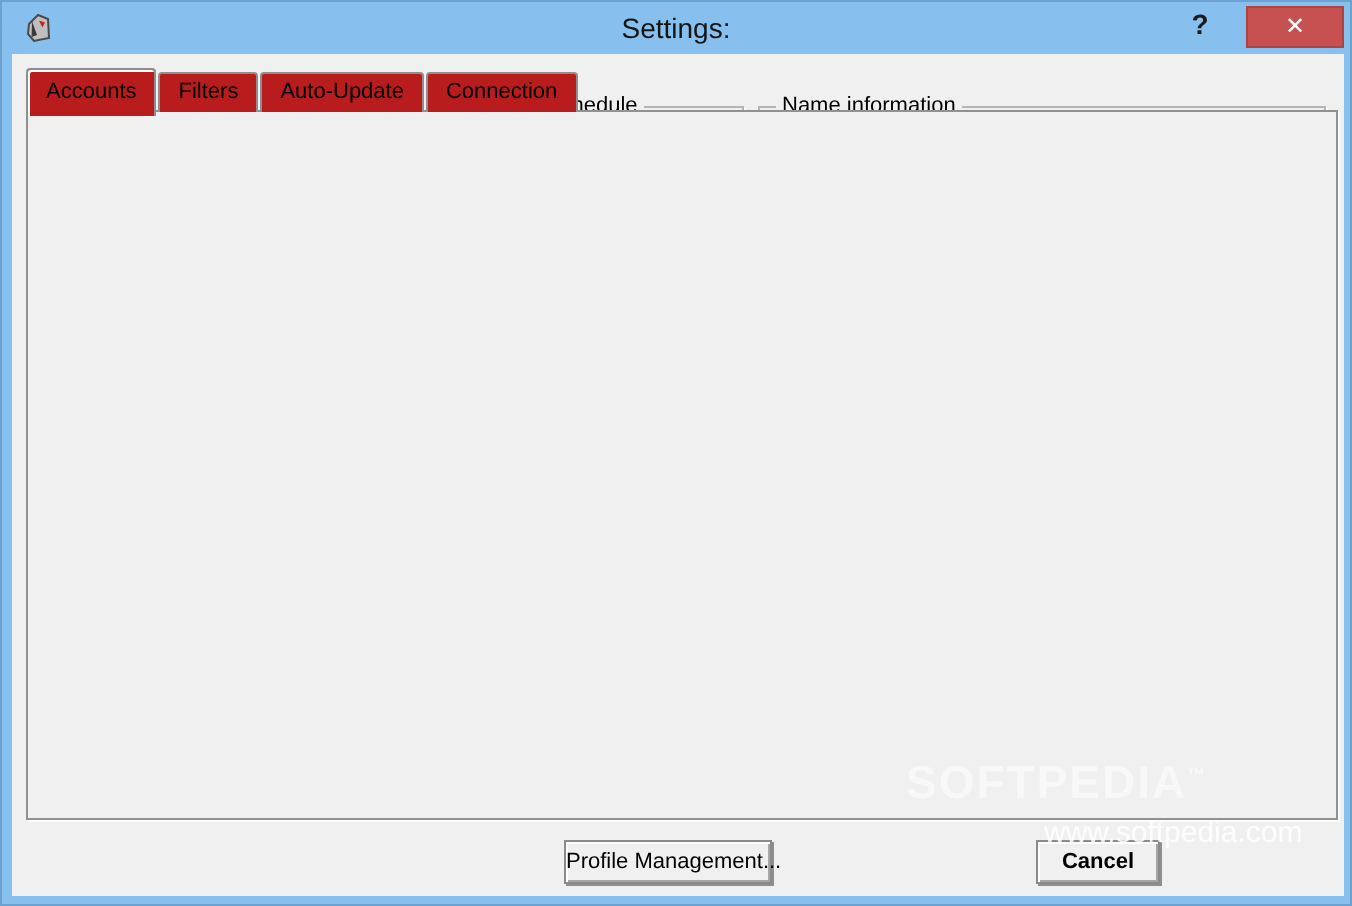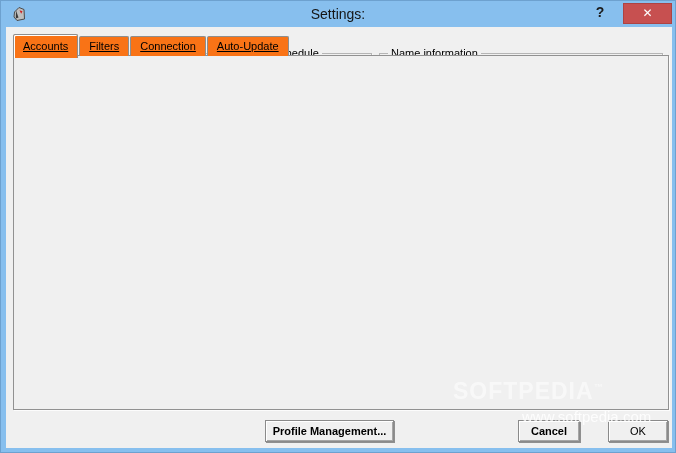--- a/index.html
+++ b/index.html
@@ -16,22 +16,22 @@
   .helpbtn { position:absolute; right:66px; top:3px; width:18px; height:19px; text-align:center;
              font-size:14px; font-weight:bold; color:#1b1b1b; cursor:default; }
   .closebtn { position:absolute; right:3px; top:2px; width:49px; height:21px; background:#c75050;
               border:1px solid #ad4343; color:#fff; text-align:center; line-height:19px; font-size:12px; }
 
   
   .client { position:absolute; left:5px; top:26px; width:666px; height:421px; background:#f0f0f0; }
 
   
   .tabs { position:absolute; left:12px; top:33px; height:22px; display:flex; align-items:flex-end; z-index:3; }
-  .tab { height:20px; padding:3px 9px 0 9px; background:#f97316; border:1px solid #8e8e8e; border-bottom:none;
-         border-radius:2px 2px 0 0; margin-right:1px; white-space:nowrap;text-decoration:underline; }
+  .tab { height:20px; padding:3px 9px 0 9px; background:#b91c1c; border:1px solid #8e8e8e; border-bottom:none;
+         border-radius:2px 2px 0 0; margin-right:1px; white-space:nowrap; }
   .tab.active { height:24px; padding-top:5px; margin-bottom:-2px; z-index:4; position:relative;
                 box-shadow:inset 1px 1px 0 #fff; }
 
   .tabpage { position:absolute; left:12px; top:54px; width:656px; height:355px; background:#f0f0f0;
              border:1px solid #919191; box-shadow:1px 1px 0 rgba(255,255,255,.8); z-index:1; }
 
   
   .lbl { position:absolute; white-space:nowrap; }
   .lbl.r { text-align:right; }
   .tfield, .listbox, .tarea { position:absolute; background:#fff; border:1px solid #777;
@@ -78,22 +78,22 @@
     <div class="closebtn">
       <span>✕</span>
     </div>
   </div>
 
   <div class="client"></div>
 
   <div class="tabs">
     <div class="tab active">Accounts</div>
     <div class="tab">Filters</div>
+    <div class="tab">Auto-Update</div>
     <div class="tab">Connection</div>
-    <div class="tab">Auto-Update</div>
   </div>
 
   <div class="tabpage"></div>
 
   <div class="lbl" style="left:17px; top:57px;">Account name:</div>
   <input class="tfield" style="left: 15px; top: 67px; width: 176px; height: 19px;" value="Softpedia">
   <div class="listbox" style="left:15px; top:91px; width:176px; height:170px;"></div>
 
   <div class="group" style="left:14px; top:263px; width:205px; height:141px;">
     <span class="legend">Signature</span>
@@ -168,20 +168,19 @@
     <button class="btn" style="left:380px; top:36px; width:20px; height:18px;">...</button>
     <button class="btn" style="left:403px; top:36px; width:25px; height:18px;">Play</button>
   </div>
 
   <button class="btn" style="left:228px; top:377px; width:90px; height:23px;">Global Filters</button>
   <button class="btn" style="left:385px; top:379px; width:58px; height:22px;">Delete</button>
   <button class="btn" style="left:455px; top:379px; width:56px; height:22px;">Copy</button>
   <button class="btn" style="left:533px; top:379px; width:57px; height:22px;">Save</button>
   <button class="btn" style="left:607px; top:379px; width:54px; height:22px;">New</button>
 
-  <button class="btn" style="left:264px; top:419px; width:129px; height:22px;font-weight:bold;">Profile Management...</button>
+  <button class="btn" style="left:281px; top:419px; width:104px; height:22px;">Profile Management...</button>
   <button class="btn" style="left:517px; top:419px; width:62px; height:22px;font-weight:bold;">Cancel</button>
-  <button class="btn" style="left:607px; top:419px; width:60px; height:22px;">OK</button>
 
   <div class="wm-brand"><span>SOFTPEDIA</span><sup>™</sup></div>
   <div class="wm-url">www.softpedia.com</div>
 
 </div>
 
 </body></html>

